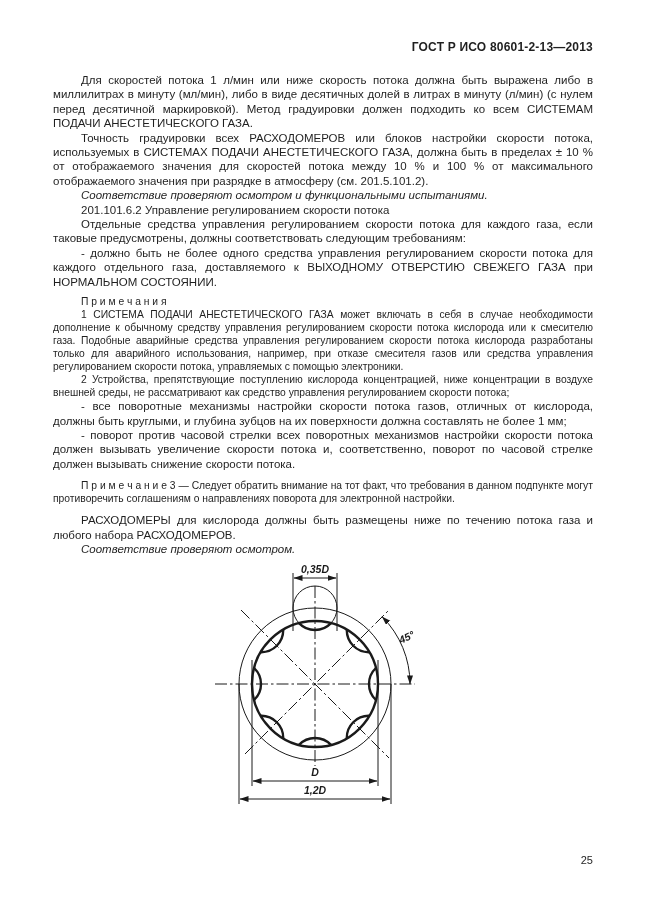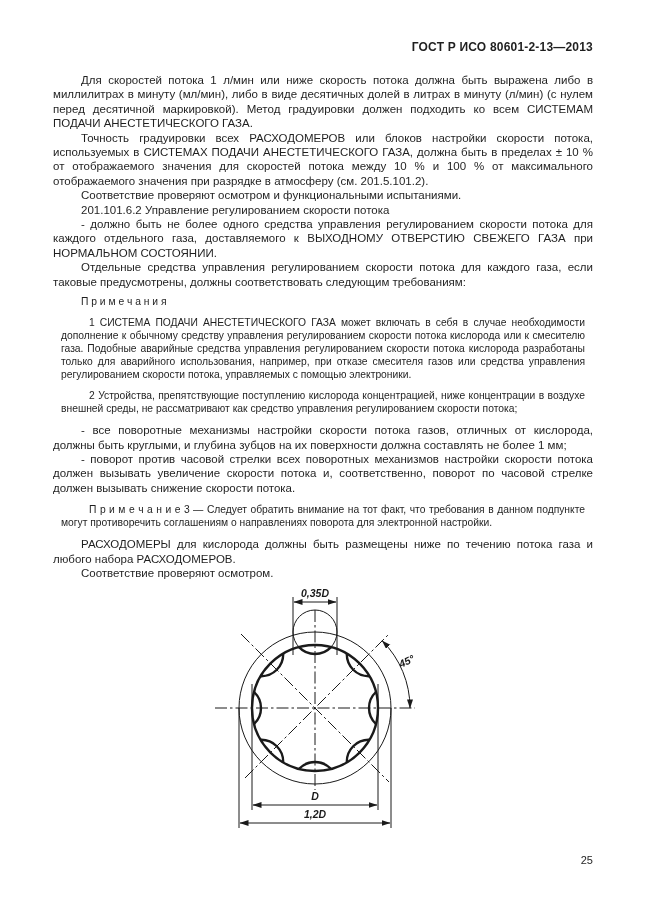--- a/index.html
+++ b/index.html
@@ -5,46 +5,46 @@
   html,body{margin:0;padding:0;}
   body{
     width:646px;height:913px;background:#ffffff;overflow:hidden;
     font-family:"Liberation Sans","DejaVu Sans",sans-serif;
     color:#1f1f1f;
   }
   .page{width:646px;height:913px;position:relative;box-sizing:border-box;padding:40px 53px 0 53px;}
   .doc-header{font-size:12px;font-weight:bold;text-align:right;letter-spacing:.2px;}
   .body-text{margin-top:19px;font-size:11.5px;line-height:14.4px;text-align:justify;}
   .body-text p{margin:0;text-indent:28px;}
-  .italic{}
+  .italic{font-style:italic;}
   .notes{font-size:10.3px;line-height:13px;margin-top:6px;}
   .notes .nt{text-indent:28px;margin:0;}
-  .notes p{margin:8px;text-indent:28px;}
+  .notes p{margin:0;text-indent:28px;}
   .gap8{margin-top:8px !important;}
   .figure-wrap{position:relative;left:-8px;margin-top:4px;text-align:center;font-weight:bold;}
   .figure-wrap svg{display:block;margin:0 auto;}
   .caption{font-size:11px;text-align:center;margin-top:0px;word-spacing:2px;}
   .page-num{position:absolute;right:53px;bottom:47px;font-size:11px;}
   svg text{font-family:"Liberation Sans","DejaVu Sans",sans-serif;}
   .dimlbl{font-size:10.5px;font-style:italic;fill:#1a1a1a;}
 </style>
 </head>
 <body>
 
 <div class="page">
 
   <div class="doc-header">ГОСТ Р ИСО 80601-2-13—2013</div>
 
   <div class="body-text">
     <p>Для скоростей потока 1 л/мин или ниже скорость потока должна быть выражена либо в миллилитрах в минуту (мл/мин), либо в виде десятичных долей в литрах в минуту (л/мин) (с нулем перед десятичной маркировкой). Метод градуировки должен подходить ко всем СИСТЕМАМ ПОДАЧИ АНЕСТЕТИЧЕСКОГО ГАЗА.</p>
     <p>Точность градуировки всех РАСХОДОМЕРОВ или блоков настройки скорости потока, используемых в СИСТЕМАХ ПОДАЧИ АНЕСТЕТИЧЕСКОГО ГАЗА, должна быть в пределах ± 10 % от отображаемого значения для скоростей потока между 10 % и 100 % от максимального отображаемого значения при разрядке в атмосферу (см. 201.5.101.2).</p>
     <p class="italic">Соответствие проверяют осмотром и функциональными испытаниями.</p>
     <p>201.101.6.2 Управление регулированием скорости потока</p>
+    <p>Отдельные средства управления регулированием скорости потока для каждого газа, если таковые предусмотрены, должны соответствовать следующим требованиям:</p>
     <p>- должно быть не более одного средства управления регулированием скорости потока для каждого отдельного газа, доставляемого к ВЫХОДНОМУ ОТВЕРСТИЮ СВЕЖЕГО ГАЗА при НОРМАЛЬНОМ СОСТОЯНИИ.</p>
-    <p>Отдельные средства управления регулированием скорости потока для каждого газа, если таковые предусмотрены, должны соответствовать следующим требованиям:</p>
 
     <div class="notes">
       <p class="nt">П р и м е ч а н и я</p>
       <p>1 СИСТЕМА ПОДАЧИ АНЕСТЕТИЧЕСКОГО ГАЗА может включать в себя в случае необходимости дополнение к обычному средству управления регулированием скорости потока кислорода или к смесителю газа. Подобные аварийные средства управления регулированием скорости потока кислорода разработаны только для аварийного использования, например, при отказе смесителя газов или средства управления регулированием скорости потока, управляемых с помощью электроники.</p>
       <p>2 Устройства, препятствующие поступлению кислорода концентрацией, ниже концентрации в воздухе внешней среды, не рассматривают как средство управления регулированием скорости потока;</p>
     </div>
 
     <p>- все поворотные механизмы настройки скорости потока газов, отличных от кислорода, должны быть круглыми, и глубина зубцов на их поверхности должна составлять не более 1 мм;</p>
     <p>- поворот против часовой стрелки всех поворотных механизмов настройки скорости потока должен вызывать увеличение скорости потока и, соответственно, поворот по часовой стрелке должен вызывать снижение скорости потока.</p>
 

